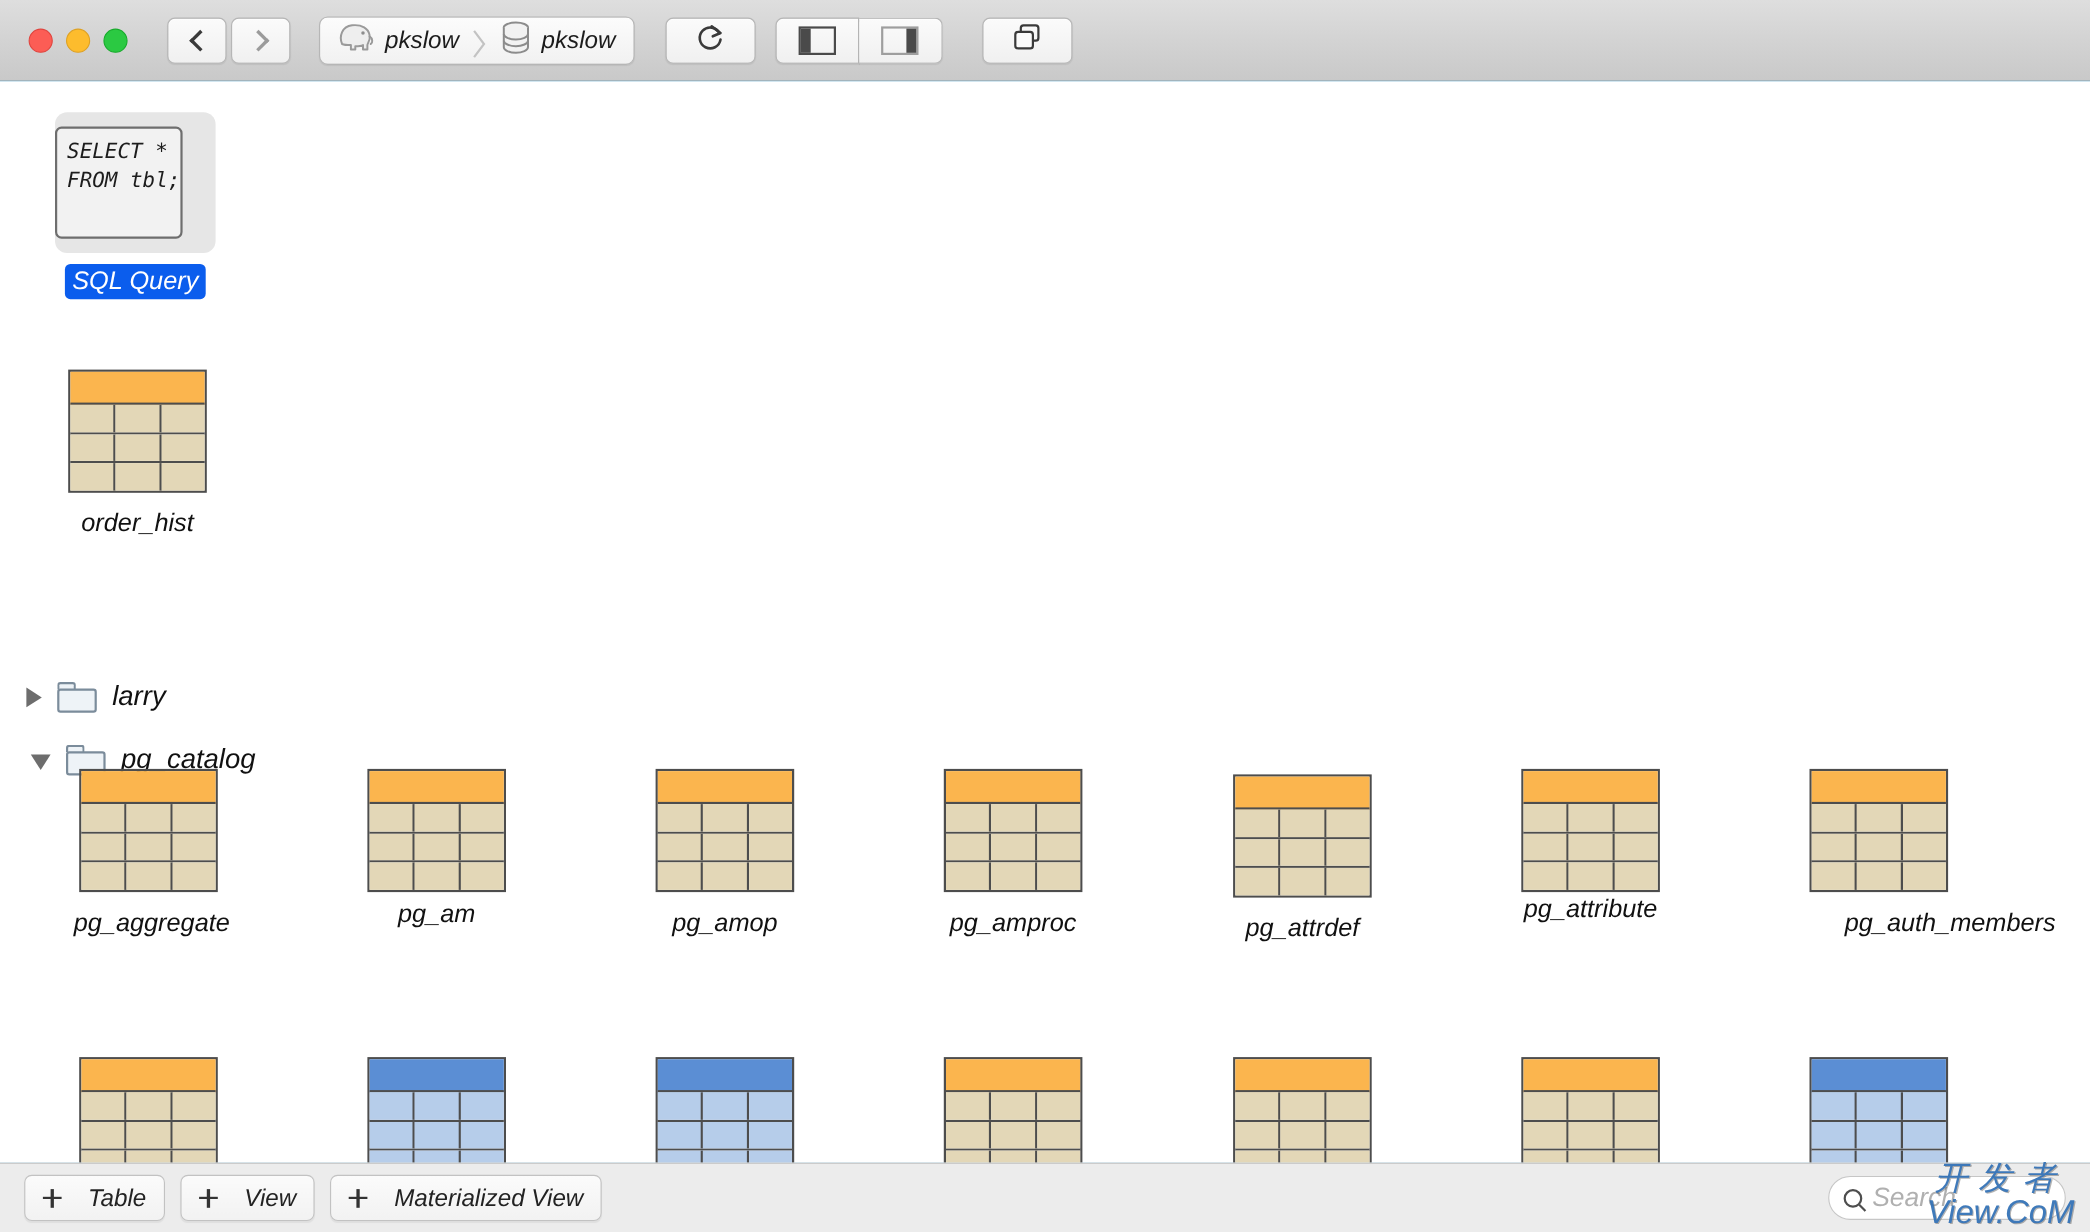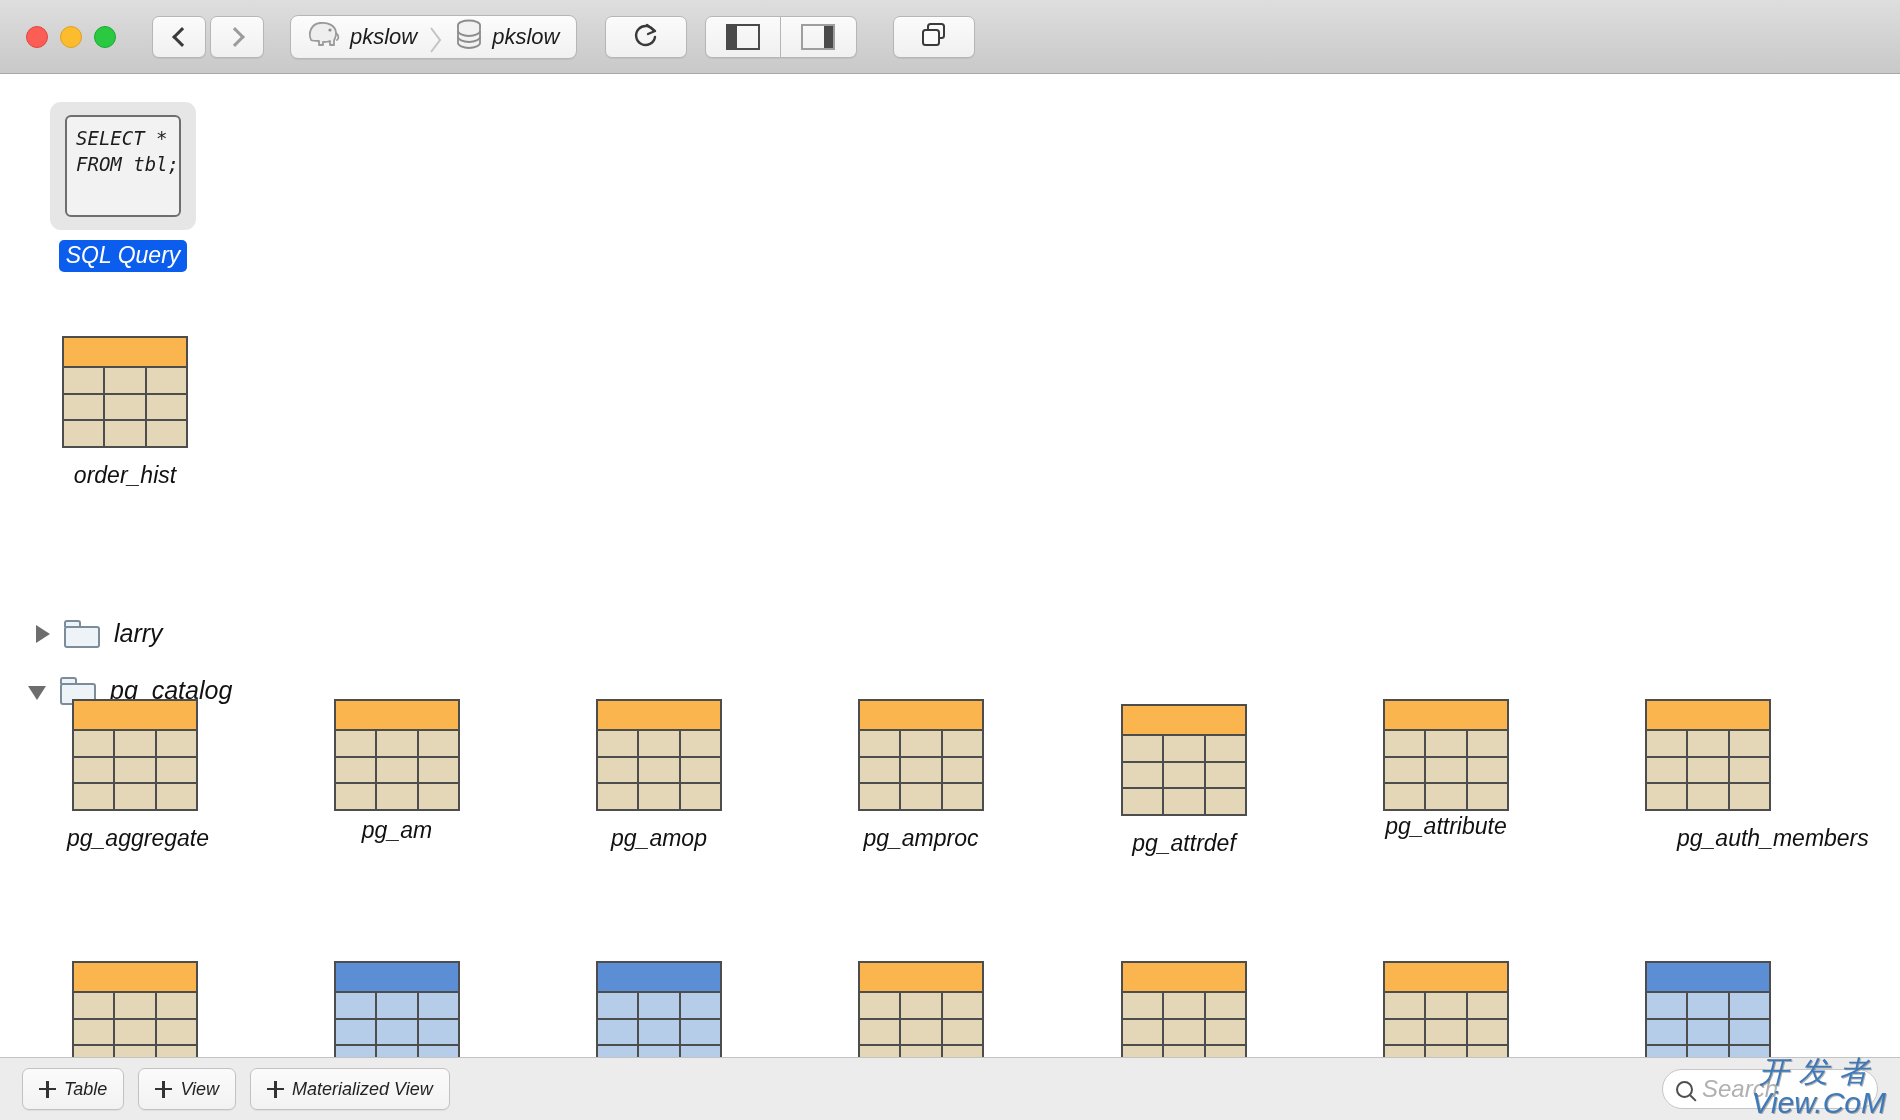--- a/index.html
+++ b/index.html
@@ -78,21 +78,21 @@
 
   
   .content { position: absolute; top: 74px; left: 0; right: 0; bottom: 63px; background: #fff; overflow: hidden; }
 
   .item { position: absolute; text-align: center; }
   .item-label { font-size: 23px; color: #111; line-height: 1.2; display: inline-block; padding: 2px 7px; border-radius: 5px; white-space: nowrap; }
   .item.selected .item-label { background: #0b5ded; color: #fff; }
 
   
   .sql-icon { width: 146px; height: 128px; background: #e6e6e6; border-radius: 11px; margin: 0 auto;
-              display: flex; align-items: center; justify-content: center; }
+              display: flex; align-items: center; }
   .sql-inner { width: 116px; height: 102px; background: #f2f2f2; border: 2px solid #6e6e6e; border-radius: 6px;
                padding: 9px 0 0 9px; text-align: left; }
   .sql-inner pre { font-family: "DejaVu Sans Mono", "Liberation Mono", monospace; font-size: 19px; color: #1d1d1d; line-height: 1.35; }
 
   
   .tbl { width: 126px; height: 112px; margin: 0 auto; border: 2.5px solid #4d4d4d; display: flex; flex-direction: column; }
   .tbl .hdr { height: 30px; border-bottom: 2.5px solid #4d4d4d; }
   .tbl .body { flex: 1; display: flex; flex-direction: column; }
   .tbl .row { flex: 1; display: flex; border-bottom: 2.5px solid #4d4d4d; }
   .tbl .row:last-child { border-bottom: none; }
@@ -117,22 +117,22 @@
 
   
   .bottombar {
     position: absolute; bottom: 0; left: 0; width: 1900px; height: 63px;
     background: #ececec; border-top: 1px solid #c3c3c3;
     display: flex; align-items: center; padding: 0 22px;
   }
   .bbtn {
     height: 42px; background: linear-gradient(to bottom, #fbfbfb, #f2f2f2);
     border: 1px solid #c2c2c2; border-radius: 7px;
-    display: flex; align-items: center; gap: 8px; padding: 0 16px; margin-right: 14px;
-    font-size: 18px; color: #232323;
+    display: flex; align-items: center; gap: 24px; padding: 0 16px; margin-right: 14px;
+    font-size: 22px; color: #232323;
     box-shadow: 0 1px 1px rgba(0,0,0,0.06);
   }
   .plus { position: relative; width: 17px; height: 17px; }
   .plus::before, .plus::after { content: ""; position: absolute; background: #333; }
   .plus::before { left: 7px; top: 0; width: 2.5px; height: 17px; }
   .plus::after  { top: 7px; left: 0; height: 2.5px; width: 17px; }
 
   .search-wrap { margin-left: auto; }
   .search-field {
     width: 216px; height: 40px; background: #fff; border: 1px solid #c6c6c6; border-radius: 20px;
@@ -268,21 +268,21 @@
               <div class="cell"></div>
               <div class="cell"></div>
             </div>
         </div>
       </div>
       <div style="margin-top: 12px;">
         <span class="item-label">order_hist</span>
       </div>
     </div>
 
-    <div class="folder-row" style="left: 36px; top: 545px;">
+    <div class="folder-row" style="left: 24px; top: 545px;">
       <span class="tri closed"></span>
       <span class="folder-ico">
           <span class="tab"></span>
           <span class="bodyf"></span>
         </span>
       <span class="folder-name">larry</span>
     </div>
 
     <div class="folder-row" style="left: 28px; top: 602px;">
       <span class="tri open"></span>

